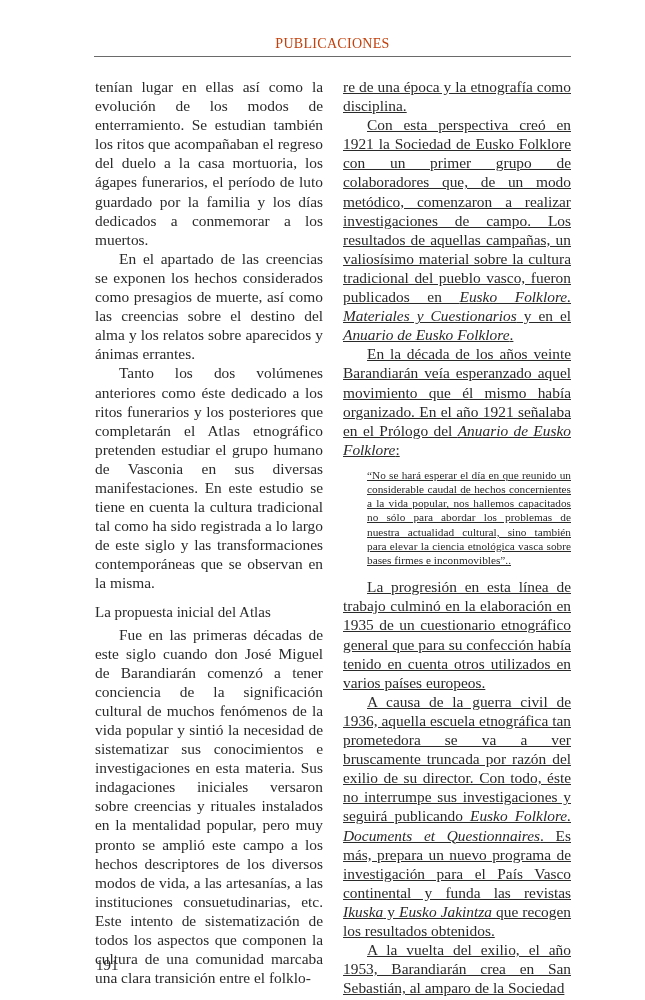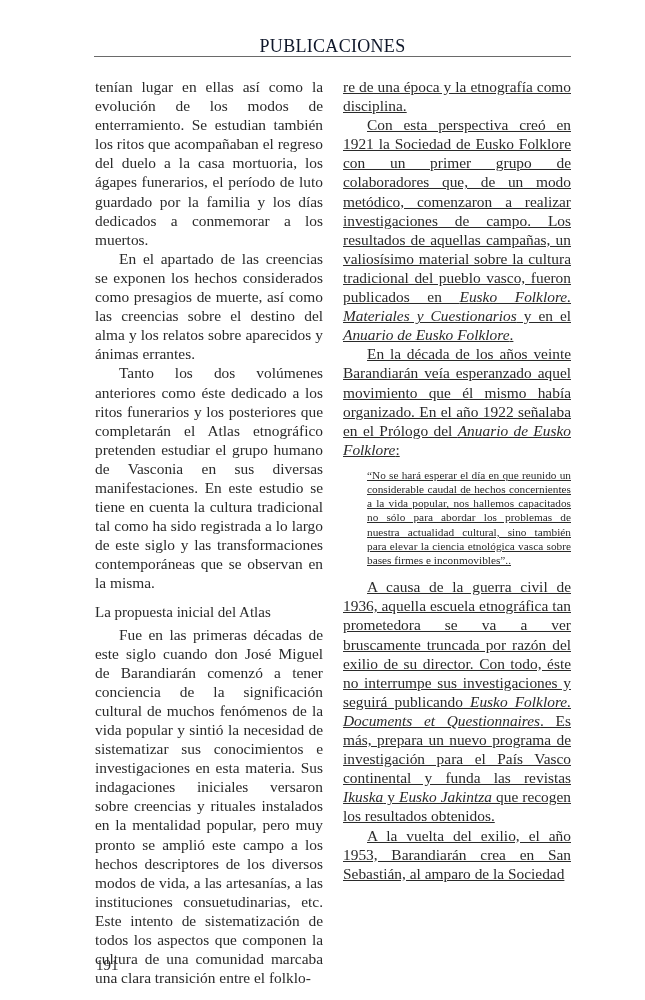--- a/index.html
+++ b/index.html
@@ -1,19 +1,19 @@
 <!DOCTYPE html>
 <html><head>
 <meta charset="utf-8">
 <style>
   html, body { margin: 0; padding: 0; background: #ffffff; }
   body { width: 645px; height: 1000px; position: relative; overflow: hidden;
          font-family: "Liberation Serif", "DejaVu Serif", serif; color: #2a2a2a; }
   .header { position: absolute; left: 94px; top: 36px; width: 477px; text-align: center;
-            font-size: 18px; letter-spacing: 0.3px; color: #0f172a; }
+            font-size: 14px; letter-spacing: 0.3px; color: #c2410c; }
   .rule { position: absolute; left: 94px; top: 56px; width: 477px; height: 1px; background: #6a6a6a; }
   .col { position: absolute; top: 77px; width: 228px; font-size: 15.4px; line-height: 19.1px;
          text-align: justify; }
   .col.left { left: 95px; }
   .col.right { left: 343px; text-decoration: underline; }
   .col p { margin: 0; text-indent: 0; }
   .col p.ind { text-indent: 24px; }
   .col h3 { margin: 10px 0 3px 0; font-size: 15px; font-weight: normal; line-height: 19px; }
   .quote { margin: 9px 0 10px 24px; font-size: 11.3px; line-height: 14.2px; text-align: justify; }
   em { font-style: italic; }
@@ -29,19 +29,20 @@
   <p>tenían lugar en ellas así como la evolución de los modos de enterramiento. Se estudian también los ritos que acompañaban el regreso del duelo a la casa mortuoria, los ágapes funerarios, el período de luto guardado por la familia y los días dedicados a conmemorar a los muertos.</p>
   <p class="ind">En el apartado de las creencias se exponen los hechos considerados como presagios de muerte, así como las creencias sobre el destino del alma y los relatos sobre aparecidos y ánimas errantes.</p>
   <p class="ind">Tanto los dos volúmenes anteriores como éste dedicado a los ritos funerarios y los posteriores que completarán el Atlas etnográfico pretenden estudiar el grupo humano de Vasconia en sus diversas manifestaciones. En este estudio se tiene en cuenta la cultura tradicional tal como ha sido registrada a lo largo de este siglo y las transformaciones contemporáneas que se observan en la misma.</p>
   <h3>La propuesta inicial del Atlas</h3>
   <p class="ind">Fue en las primeras décadas de este siglo cuando don José Miguel de Barandiarán comenzó a tener conciencia de la significación cultural de muchos fenómenos de la vida popular y sintió la necesidad de sistematizar sus conocimientos e investigaciones en esta materia. Sus indagaciones iniciales versaron sobre creencias y rituales instalados en la mentalidad popular, pero muy pronto se amplió este campo a los hechos descriptores de los diversos modos de vida, a las artesanías, a las instituciones consuetudinarias, etc. Este intento de sistematización de todos los aspectos que componen la cultura de una comunidad marcaba una clara transición entre el folklo-</p>
 </div>
 
 <div class="col right">
   <p>re de una época y la etnografía como disciplina.</p>
   <p class="ind"><span>Con esta perspectiva creó en 1921 la Sociedad de Eusko Folklore con un primer grupo de colaboradores que, de un modo metódico, comenzaron a realizar investigaciones de campo. Los resultados de aquellas campañas, un valiosísimo material sobre la cultura tradicional del pueblo vasco, fueron publicados en </span><em>Eusko Folklore. Materiales y Cuestionarios</em><span> y en el </span><em>Anuario de Eusko Folklore</em><span>.</span></p>
-  <p class="ind"><span>En la década de los años veinte Barandiarán veía esperanzado aquel movimiento que él mismo había organizado. En el año 1922 señalaba en el Prólogo del </span><em>Anuario de Eusko Folklore</em><span>:</span></p>
+  <p class="ind"><span>En la década de los años veinte Barandiarán veía esperanzado aquel movimiento que él mismo había organizado. En el año 1921 señalaba en el Prólogo del </span><em>Anuario de Eusko Folklore</em><span>:</span></p>
   <div class="quote">“No se hará esperar el día en que reunido un considerable caudal de hechos concernientes a la vida popular, nos hallemos capacitados no sólo para abordar los problemas de nuestra actualidad cultural, sino también para elevar la ciencia etnológica vasca sobre bases firmes e inconmovibles”..</div>
+  <p class="ind">La progresión en esta línea de trabajo culminó en la elaboración en 1935 de un cuestionario etnográfico general que para su confección había tenido en cuenta otros utilizados en varios países europeos.</p>
   <p class="ind"><span>A causa de la guerra civil de 1936, aquella escuela etnográfica tan prometedora se va a ver bruscamente truncada por razón del exilio de su director. Con todo, éste no interrumpe sus investigaciones y seguirá publicando </span><em>Eusko Folklore. Documents et Questionnaires</em><span>. Es más, prepara un nuevo programa de investigación para el País Vasco continental y funda las revistas </span><em>Ikuska</em><span> y </span><em>Eusko Jakintza</em><span> que recogen los resultados obtenidos.</span></p>
   <p class="ind">A la vuelta del exilio, el año 1953, Barandiarán crea en San Sebastián, al amparo de la Sociedad</p>
 </div>
 
 <div class="pagenum">191</div>
 
 </body></html>

